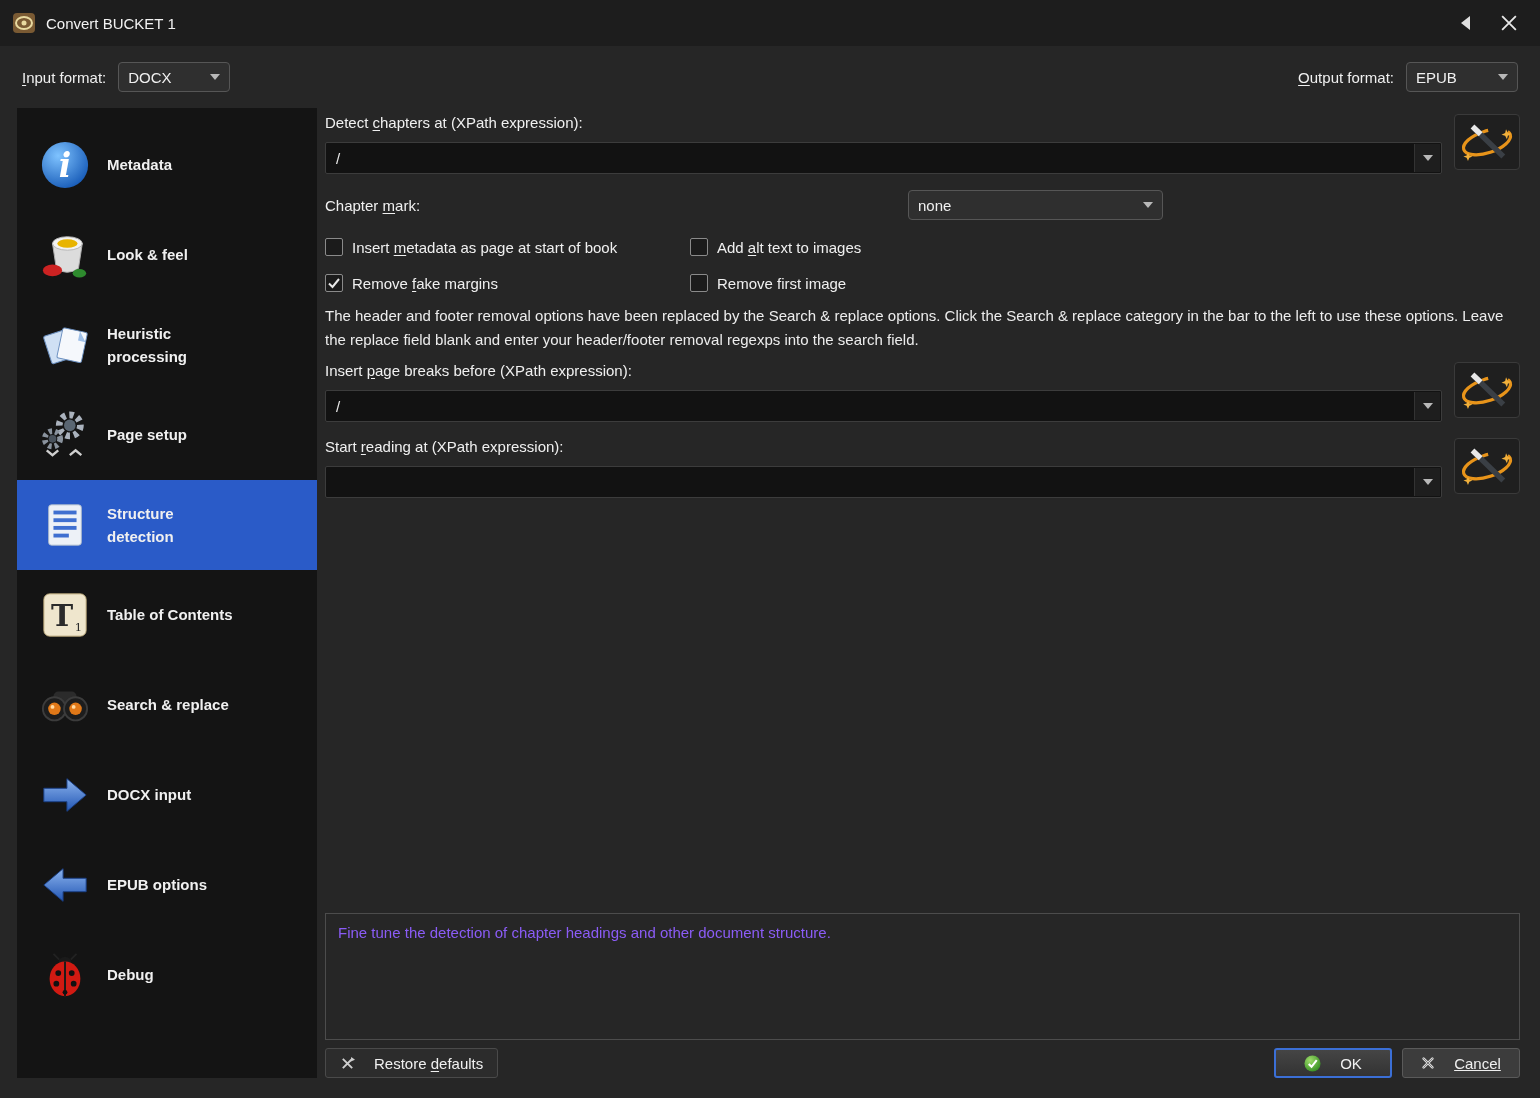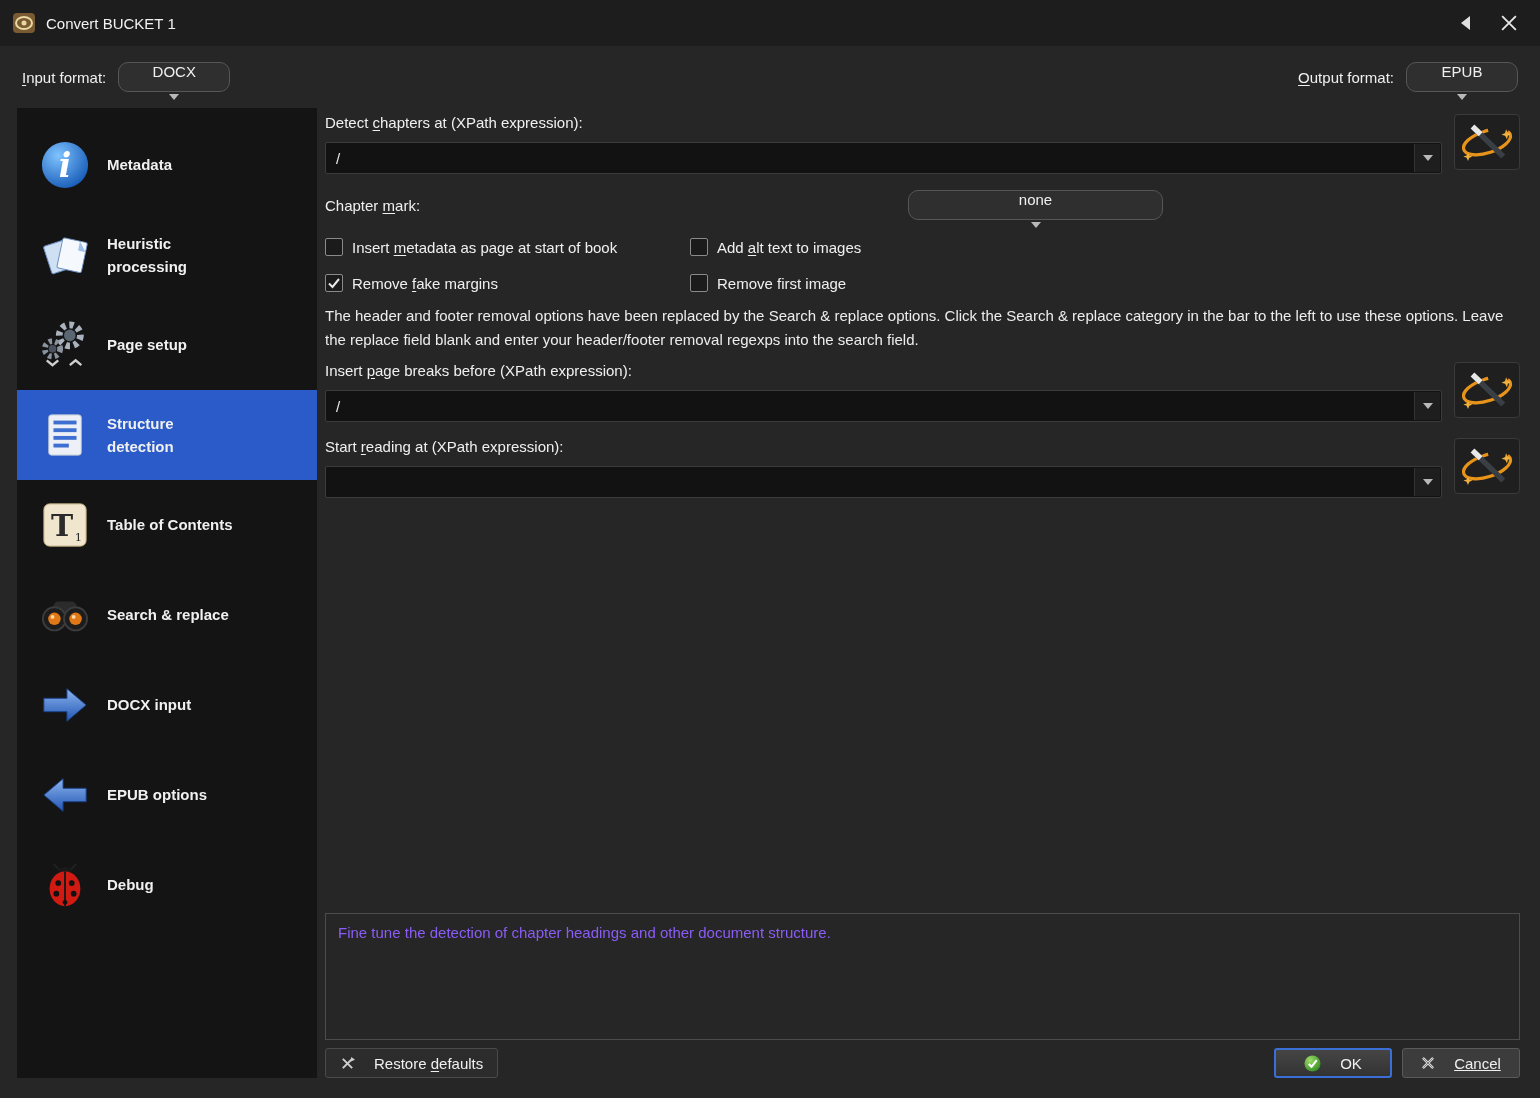--- a/index.html
+++ b/index.html
@@ -18,23 +18,23 @@
   }
   .titlebar .app-icon { width:24px; height:24px; flex:0 0 auto; }
   .titlebar .title { font-size:15px; color:#f2f2f2; }
   .titlebar .spacer { flex:1; }
   .tb-btn { width:34px; height:34px; display:flex; align-items:center; justify-content:center; cursor:default; }
   .tri-left { width:0; height:0; border-top:7px solid transparent; border-bottom:7px solid transparent; border-right:9px solid #e0e0e0; }
   
   .format-row { height:62px; display:flex; align-items:center; padding:0 22px; gap:12px; }
   .format-row .right { margin-left:auto; display:flex; align-items:center; gap:12px; }
   .select {
-    background:#2f2f2f; border:1px solid #565656; border-radius:10px;
+    background:#2f2f2f; border:1px solid #565656; border-radius:4px;
     height:30px; display:flex; align-items:center; justify-content:space-between;
-    padding:0 9px; min-width:112px; gap:14px;flex-direction:column;
+    padding:0 9px; min-width:112px; gap:14px;
   }
   .caret { width:0; height:0; border-left:5px solid transparent; border-right:5px solid transparent; border-top:6px solid #b8b8b8; }
   
   .body { display:flex; height:990px; padding:0 20px 20px 17px; }
   .sidebar { width:300px; flex:0 0 300px; background:#141414; height:970px; padding-top:12px; }
   .side-item { height:90px; display:flex; align-items:center; gap:16px; padding-left:22px; cursor:default; }
   .side-item.selected { background:#2a5bc8; }
   .side-icon { width:52px; height:52px; flex:0 0 52px; display:flex; align-items:center; justify-content:center; }
   .side-label { font-weight:bold; font-size:15px; max-width:130px; line-height:1.55; }
   
@@ -136,20 +136,32 @@
                 <stop offset="100%" stop-color="#1256b4"></stop>
               </radialGradient>
             </defs>
           <circle cx="26" cy="26" r="24" fill="url(#gi)"></circle>
           <text x="26" y="38" text-anchor="middle" font-family="DejaVu Serif, serif" font-style="italic" font-weight="bold" font-size="34" fill="#fff">i</text>
         </svg>
       </span>
       <span class="side-label">Metadata</span>
     </div>
 
+    <div class="side-item">
+      <span class="side-icon">
+        <svg width="50" height="50" viewBox="0 0 52 52">
+          <path d="M13 14 L17 40 Q28 48 40 40 L44 14 Z" fill="#dcdcdc" stroke="#b0b0b0"></path>
+          <ellipse cx="28.5" cy="14" rx="15.5" ry="7" fill="#f2f2f2" stroke="#b5b5b5"></ellipse>
+          <ellipse cx="28.5" cy="14" rx="10.5" ry="4.5" fill="#e8b400"></ellipse>
+          <ellipse cx="13" cy="42" rx="10" ry="6" fill="#cc2222"></ellipse>
+          <ellipse cx="41" cy="45" rx="7" ry="4.5" fill="#2e8b2e"></ellipse>
+        </svg>
+      </span>
+      <span class="side-label">Look &amp; feel</span>
+    </div>
 
     <div class="side-item">
       <span class="side-icon">
         <svg width="50" height="50" viewBox="0 0 52 52">
           <g transform="rotate(-18 22 26)">
               <rect x="7" y="12" width="26" height="30" rx="2" fill="#cfe0f4" stroke="#6b8fbf"></rect>
             </g>
           <g transform="rotate(12 32 28)">
               <rect x="20" y="10" width="26" height="32" rx="2" fill="#f5f8fc" stroke="#6b8fbf"></rect>
               <path d="M38 10 l8 10 h-8 z" fill="#9fc0e8"></path>

